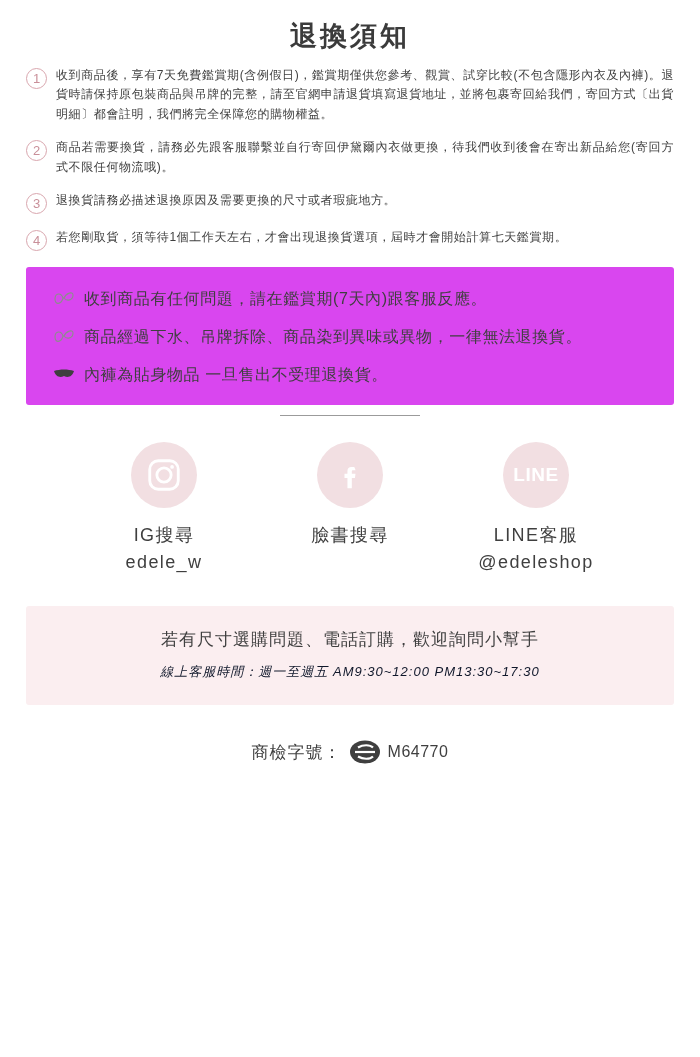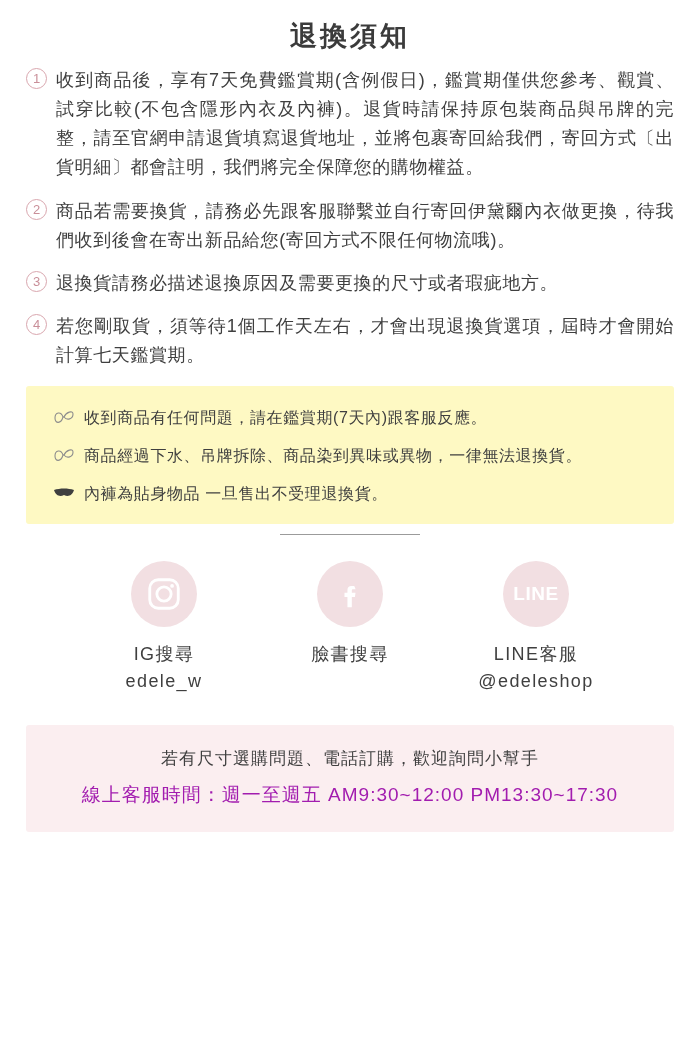--- a/index.html
+++ b/index.html
@@ -70,31 +70,31 @@
     color: #c98f99;
     font-size: 13px;
     line-height: 19px;
     text-align: center;
     margin-right: 9px;
     margin-top: 2px;
     box-sizing: border-box;
     background: #fff;
   }
   .term-text {
-    font-size: 18px;
+    font-size: 12px;
     line-height: 1.62;
     letter-spacing: 0.6px;
     color: #3f3f3f;
     text-align: justify;
   }
 
   
   .notice-box {
     margin-top: 16px;
-    background: #fef9c3;
+    background: #d946ef;
     border-radius: 3px;
     padding: 20px 26px 18px 26px;
   }
   .notice-row {
     display: flex;
     align-items: flex-start;
     margin-bottom: 14px;
   }
   .notice-row:last-child { margin-bottom: 0; }
   .notice-icon {
@@ -146,23 +146,24 @@
     padding: 22px 10px 24px 10px;
     text-align: center;
   }
   .hours-line1 {
     font-size: 17px;
     letter-spacing: 1px;
     color: #3f3f3f;
     margin-bottom: 12px;
   }
   .hours-line2 {
-    font-size: 19px;
+    font-size: 13px;
     letter-spacing: 1px;
-    color: #a21caf;
+    color: #0f172a;
+    font-style: italic;
   }
 
   
   .footer {
     display: flex;
     align-items: center;
     justify-content: center;
     margin-top: 34px;
   }
   .footer-label {
@@ -285,14 +286,26 @@
       <div class="social-label">@edeleshop</div>
     </div>
 
   </div>
 
   <div class="hours-box">
     <div class="hours-line1">若有尺寸選購問題、電話訂購，歡迎詢問小幫手</div>
     <div class="hours-line2">線上客服時間：週一至週五 AM9:30~12:00 PM13:30~17:30</div>
   </div>
 
+  <div class="footer">
+    <span class="footer-label">商檢字號：</span>
+    <span class="footer-mark">
+      <svg viewBox="0 0 34 26" width="34" height="26" aria-hidden="true">
+        <ellipse cx="17" cy="13" rx="15" ry="11.5" fill="#3f3f3f"></ellipse>
+        <path d="M7 13 h20" stroke="#ffffff" stroke-width="2.2"></path>
+        <path d="M10 8.5 c5 -3, 12 -3, 15 0" stroke="#ffffff" stroke-width="2.2" fill="none"></path>
+        <path d="M10 17.5 c5 3, 12 3, 15 0" stroke="#ffffff" stroke-width="2.2" fill="none"></path>
+      </svg>
+    </span>
+    <span class="footer-code">M64770</span>
+  </div>
 
 </div>
 
 </body></html>

